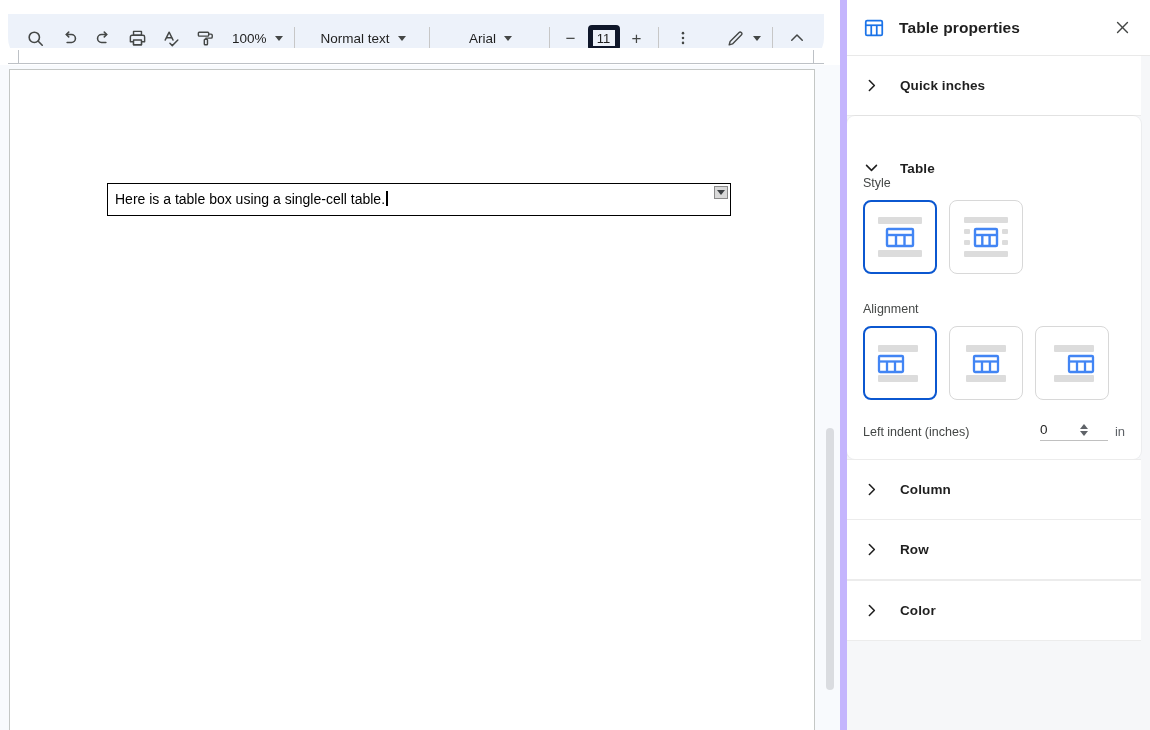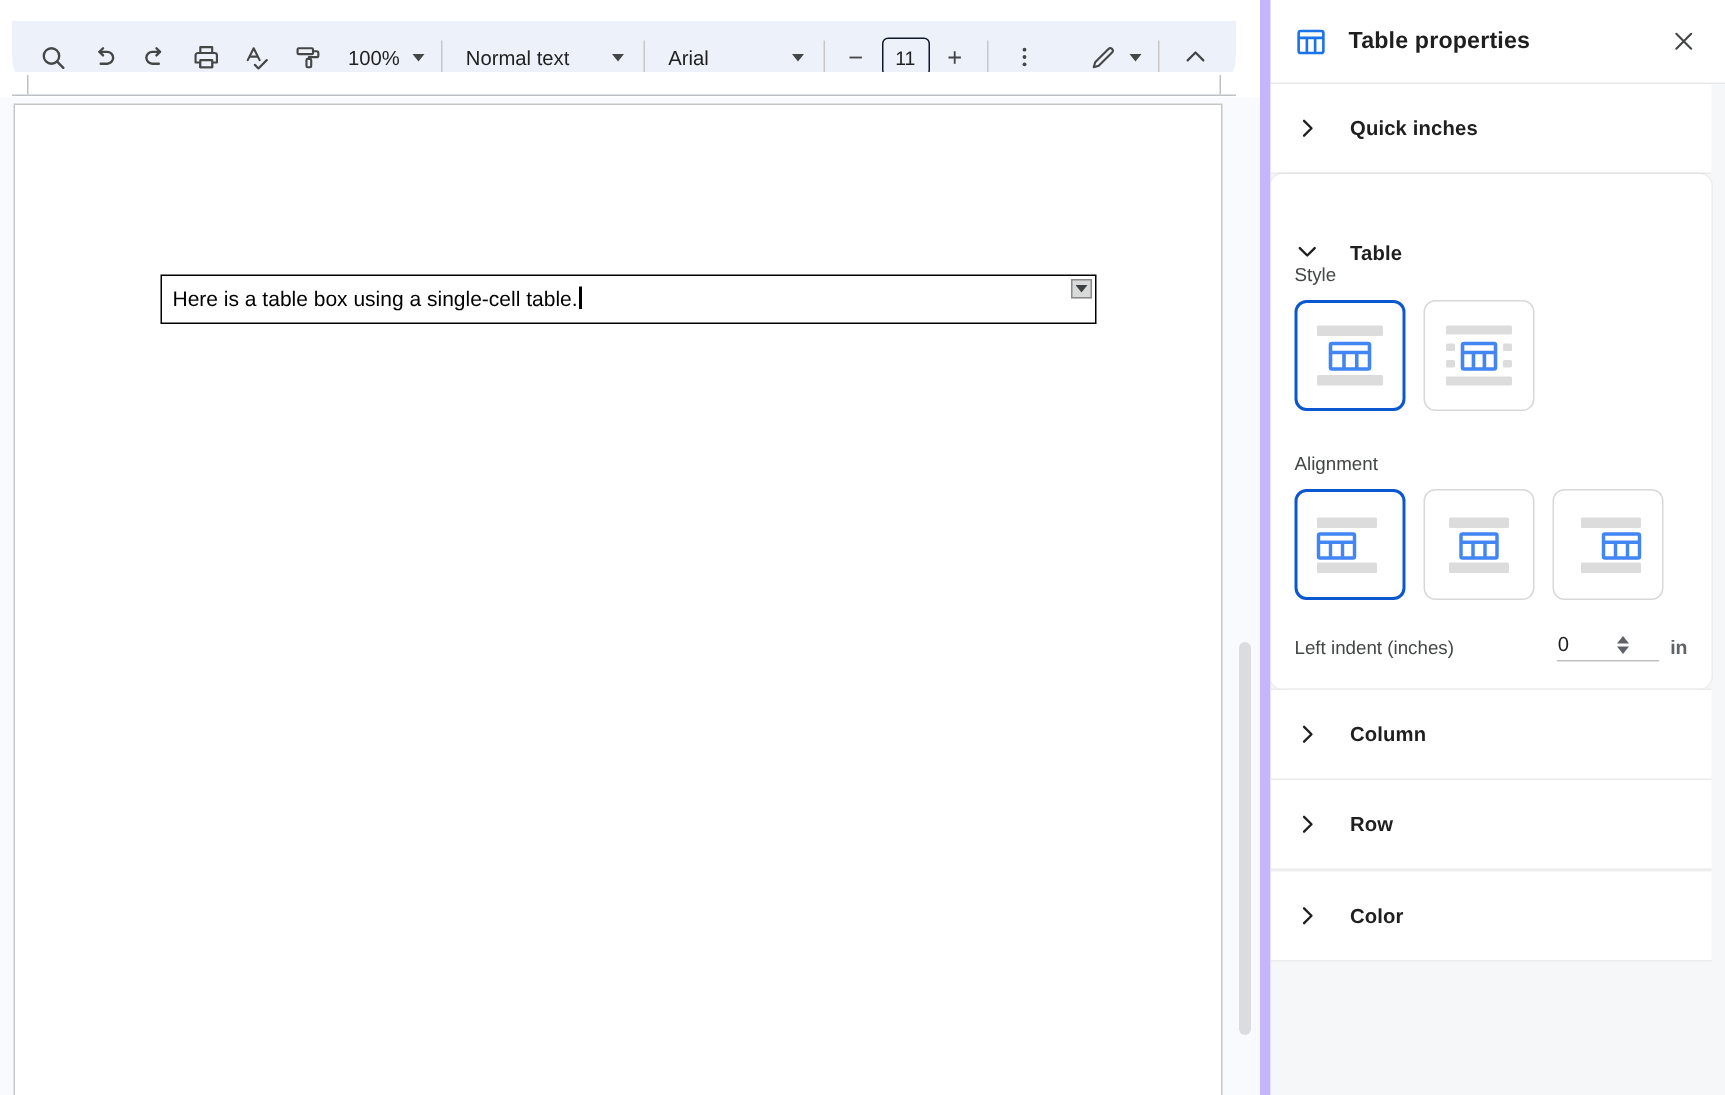--- a/index.html
+++ b/index.html
@@ -52,37 +52,37 @@
     margin-left: 2px;
   }
   .caret {
     width: 0; height: 0;
     border-left: 4px solid transparent;
     border-right: 4px solid transparent;
     border-top: 5px solid #444746;
     margin-left: 8px;
   }
   .tb-combo {
-    display: flex; align-items: center; justify-content: space-between;
+    display: flex; align-items: center; justify-content: center;
     height: 30px; border-radius: 4px; cursor: pointer;
     color: #1f1f1f; font-size: 13.5px;
     padding: 0 6px 0 9px;
   }
   .tb-combo.style-combo { width: 120px; }
   .tb-combo.font-combo { width: 105px; }
   .fsize-wrap { display: flex; align-items: center; }
   .fsize-btn {
     width: 28px; height: 28px;
     display: flex; align-items: center; justify-content: center;
     border-radius: 50%; cursor: pointer; color: #444746;
     font-size: 17px; line-height: 1;
   }
   .fsize-field {
     width: 32px; height: 26px;
-    border: 1px solid #0f172a; border-radius: 4px;
+    border: 5px solid #0f172a; border-radius: 4px;
     background: #edf2fa;
     display: flex; align-items: center; justify-content: center;
     font-size: 13px; color: #1f1f1f;
     margin: 0 3px; cursor: text;
   }
   .tb-spacer { flex: 1 1 auto; }
   .pen-group {
     display: flex; align-items: center;
     height: 32px; border-radius: 16px; cursor: pointer;
     padding: 0 4px 0 6px;
@@ -272,21 +272,21 @@
     border-left: 4px solid transparent;
     border-right: 4px solid transparent;
     border-bottom: 5px solid #5f6368;
   }
   .step-down {
     width: 0; height: 0;
     border-left: 4px solid transparent;
     border-right: 4px solid transparent;
     border-top: 5px solid #5f6368;
   }
-  .unit { font-size: 13px; color: #5f6368; margin-left: 7px; font-weight: bold; }
+  .unit { font-size: 13px; color: #5f6368; margin-left: 7px; }
 </style>
 </head>
 <body>
 
 <div id="app">
 
   <div class="editor">
 
     <div class="toolbar">
 

